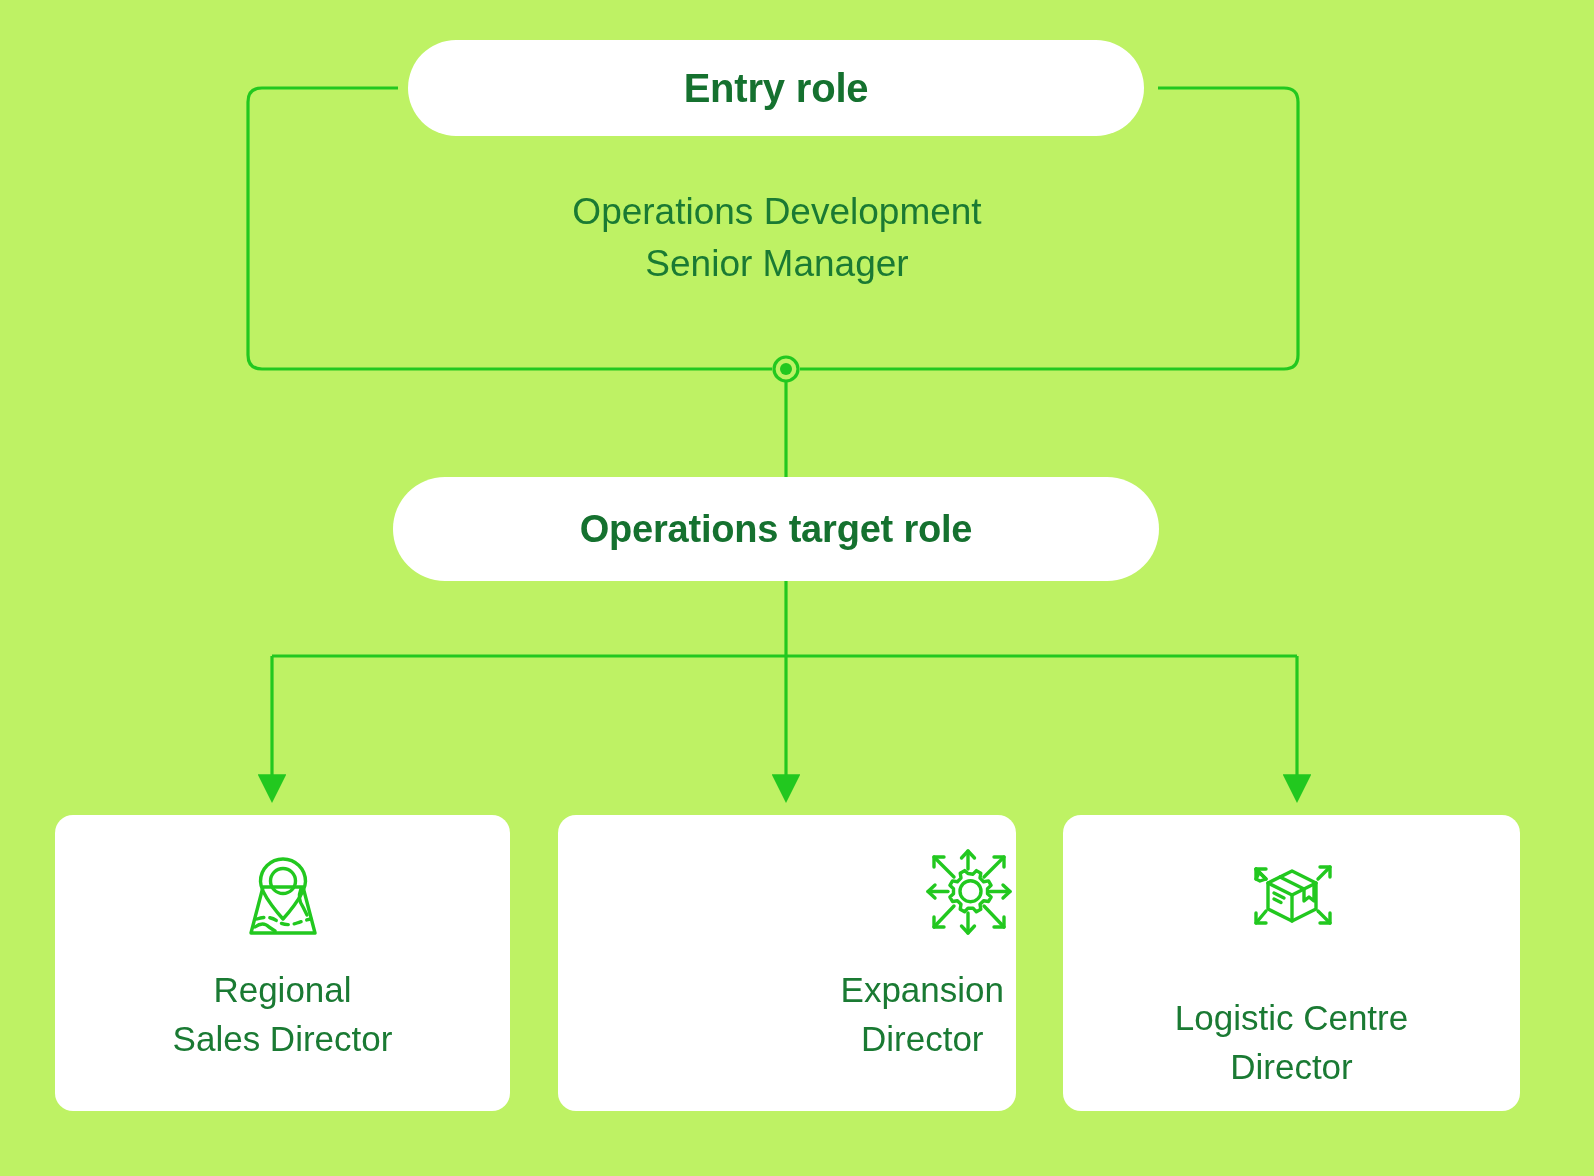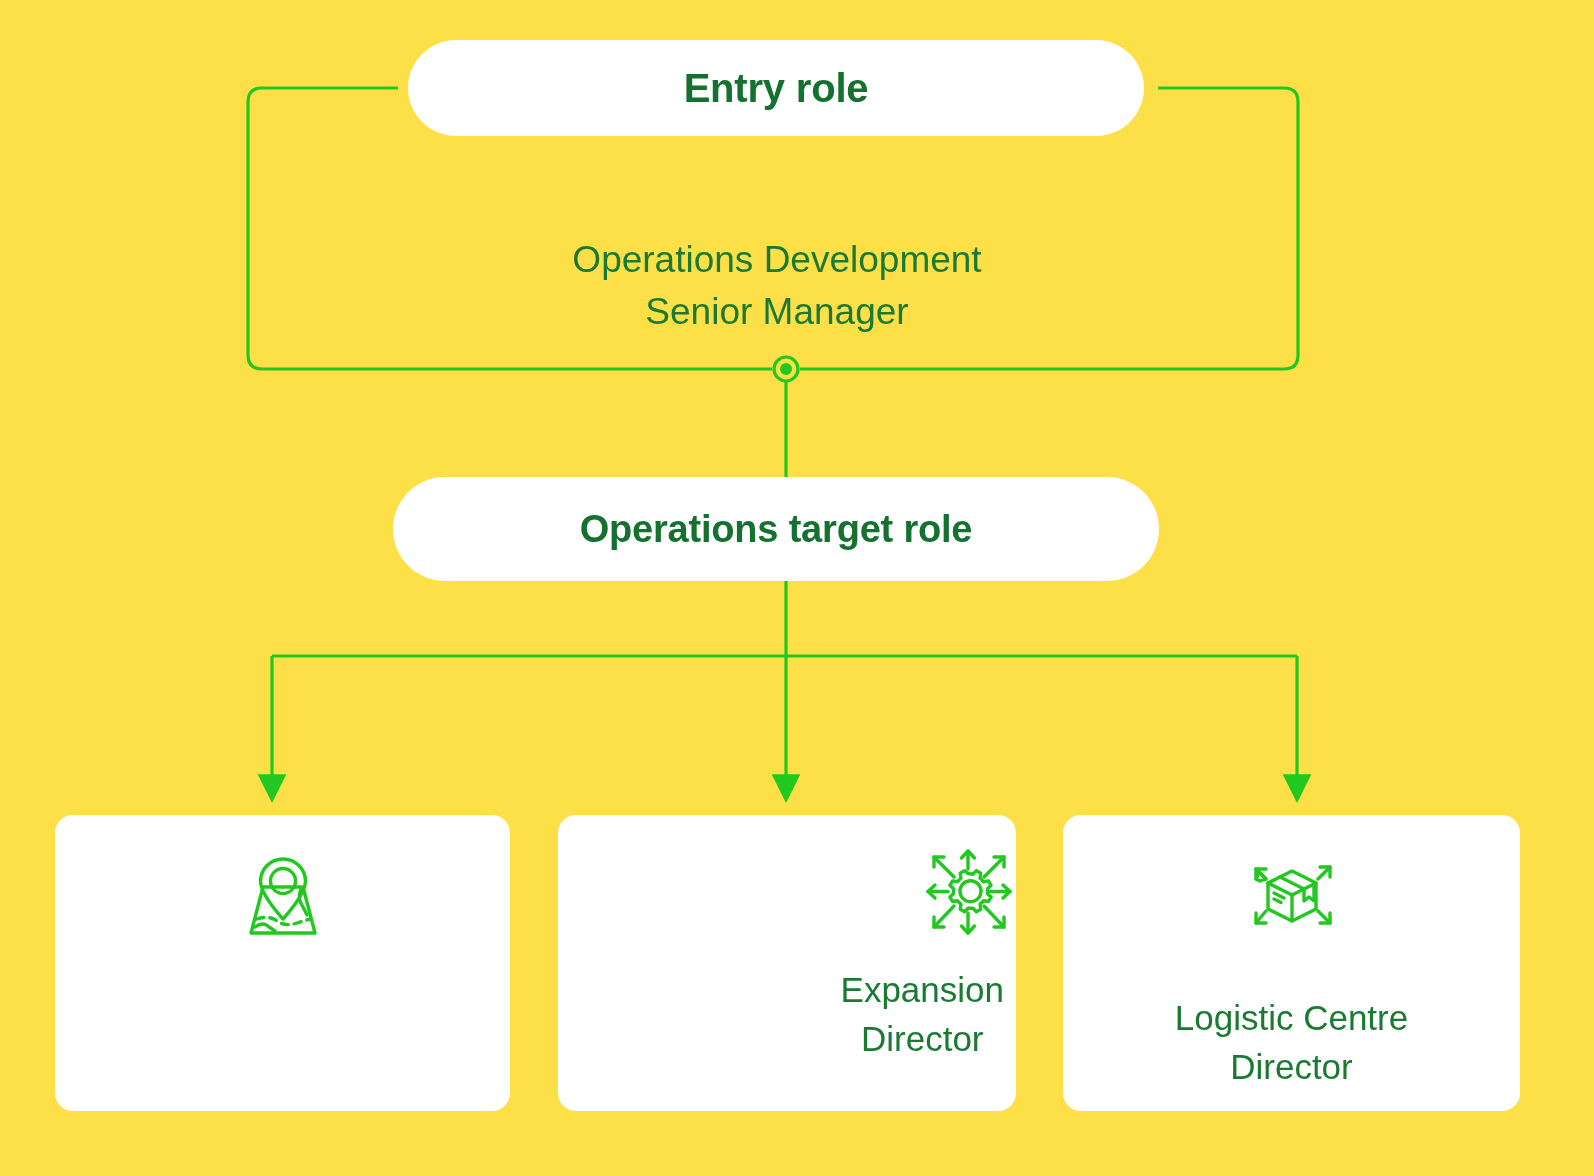--- a/index.html
+++ b/index.html
@@ -9,21 +9,21 @@
     height: 1176px;
     background: #f4f4f6;
     font-family: "Liberation Sans", sans-serif;
     overflow: hidden;
   }
 
   #stage {
     position: relative;
     width: 1594px;
     height: 1176px;
-    background: #fde047;
+    background: #bef264;
   }
 
   
   #connectors {
     position: absolute;
     left: 0; top: 0;
     width: 1594px;
     height: 1176px;
     pointer-events: none;
   }
@@ -134,41 +134,43 @@
 
     <line x1="272" y1="656" x2="272" y2="778" stroke="#22c81f" stroke-width="3.2" marker-end="url(#arrowhead)"></line>
     <line x1="786" y1="656" x2="786" y2="778" stroke="#22c81f" stroke-width="3.2" marker-end="url(#arrowhead)"></line>
     <line x1="1297" y1="656" x2="1297" y2="778" stroke="#22c81f" stroke-width="3.2" marker-end="url(#arrowhead)"></line>
   </svg>
 
   <div class="pill" id="entry-pill">
     <span class="pill-label">Entry role</span>
   </div>
 
-  <div id="entry-role-subtitle" style="white-space: pre-line; margin-top: 48px;">Operations Development
+  <div id="entry-role-subtitle" style="white-space: pre-line;">Operations Development
 Senior Manager</div>
 
   <div class="pill" id="target-pill">
     <span class="pill-label">Operations target role</span>
   </div>
 
   <div class="role-card" id="card-0">
     <svg class="card-icon" viewBox="0 0 96 96" fill="none" stroke="#22c81f" stroke-width="3.4" stroke-linecap="round" stroke-linejoin="round">
 
       <path d="M28 42 L68 42 L80 88 L16 88 Z"></path>
 
       <path d="M22 74 Q 34 70 42 76 T 62 78 T 76 74" stroke-dasharray="7 6"></path>
 
       <path d="M20 82 Q 28 76 34 82 L 40 86"></path>
       <path d="M66 44 Q 62 54 68 62 L 72 70"></path>
 
       <path d="M48 14 C 35.5 14 25.5 24 25.5 36.5 C 25.5 50 48 74 48 74
                C 48 74 70.5 50 70.5 36.5 C 70.5 24 60.5 14 48 14 Z"></path>
       <circle cx="48" cy="36" r="12.5"></circle>
     </svg>
+    <div class="card-label">Regional
+Sales Director</div>
   </div>
 
   <div class="role-card" id="card-1">
     <svg class="card-icon" viewBox="0 0 96 96" fill="none" stroke="#22c81f" stroke-width="3.4" stroke-linecap="round" stroke-linejoin="round">
 
       <path d="M48 28.5 L53 29.2 L56.4 25.6 L60.8 28.2 L60 33.1 L63.6 36.7 L68.5 35.9
                L71.1 40.3 L67.5 43.7 L67.5 48.7 L71.1 52.1 L68.5 56.5 L63.6 55.7
                L60 59.3 L60.8 64.2 L56.4 66.8 L53 63.2 L48 63.2 L44.6 66.8 L40.2 64.2
                L41 59.3 L37.4 55.7 L32.5 56.5 L29.9 52.1 L33.5 48.7 L33.5 43.7
                L29.9 40.3 L32.5 35.9 L37.4 36.7 L41 33.1 L40.2 28.2 L44.6 25.6 Z"></path>

